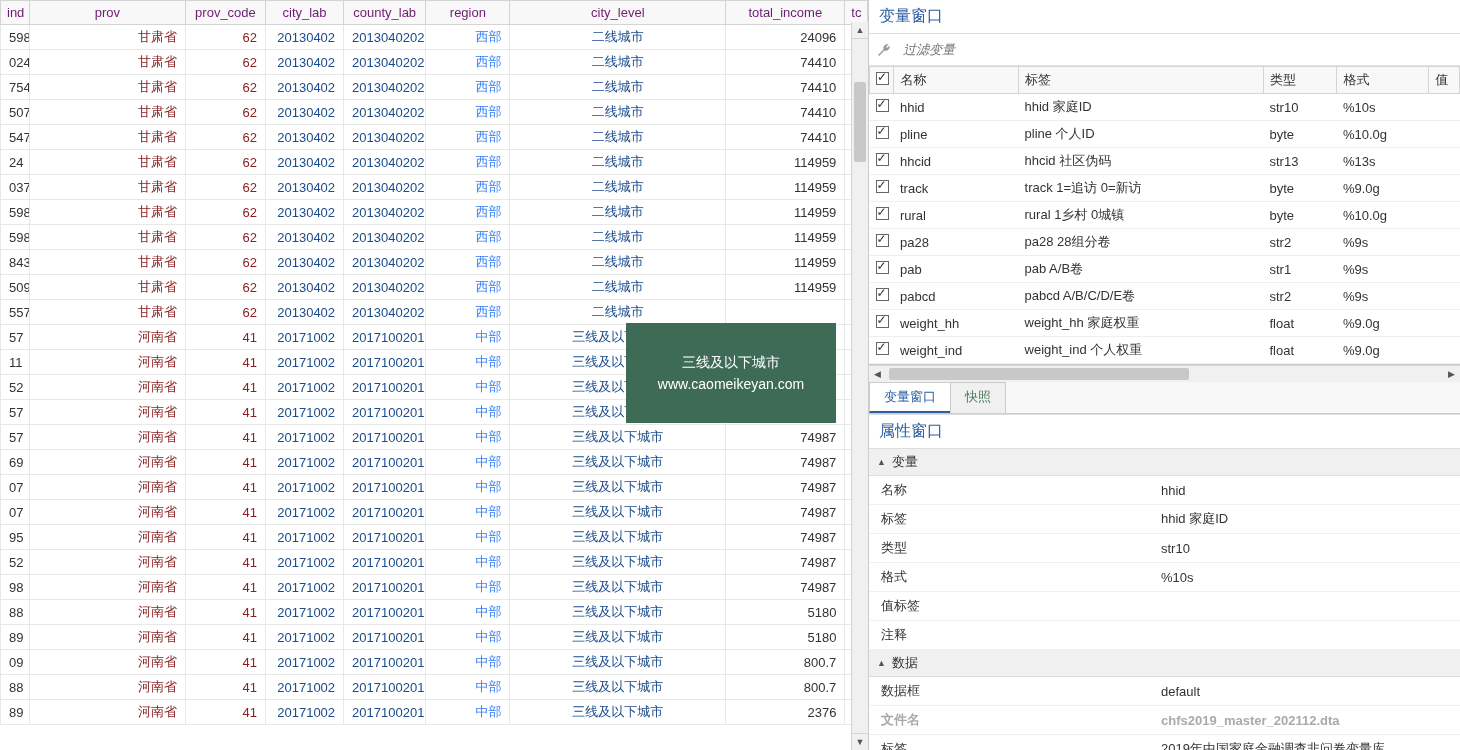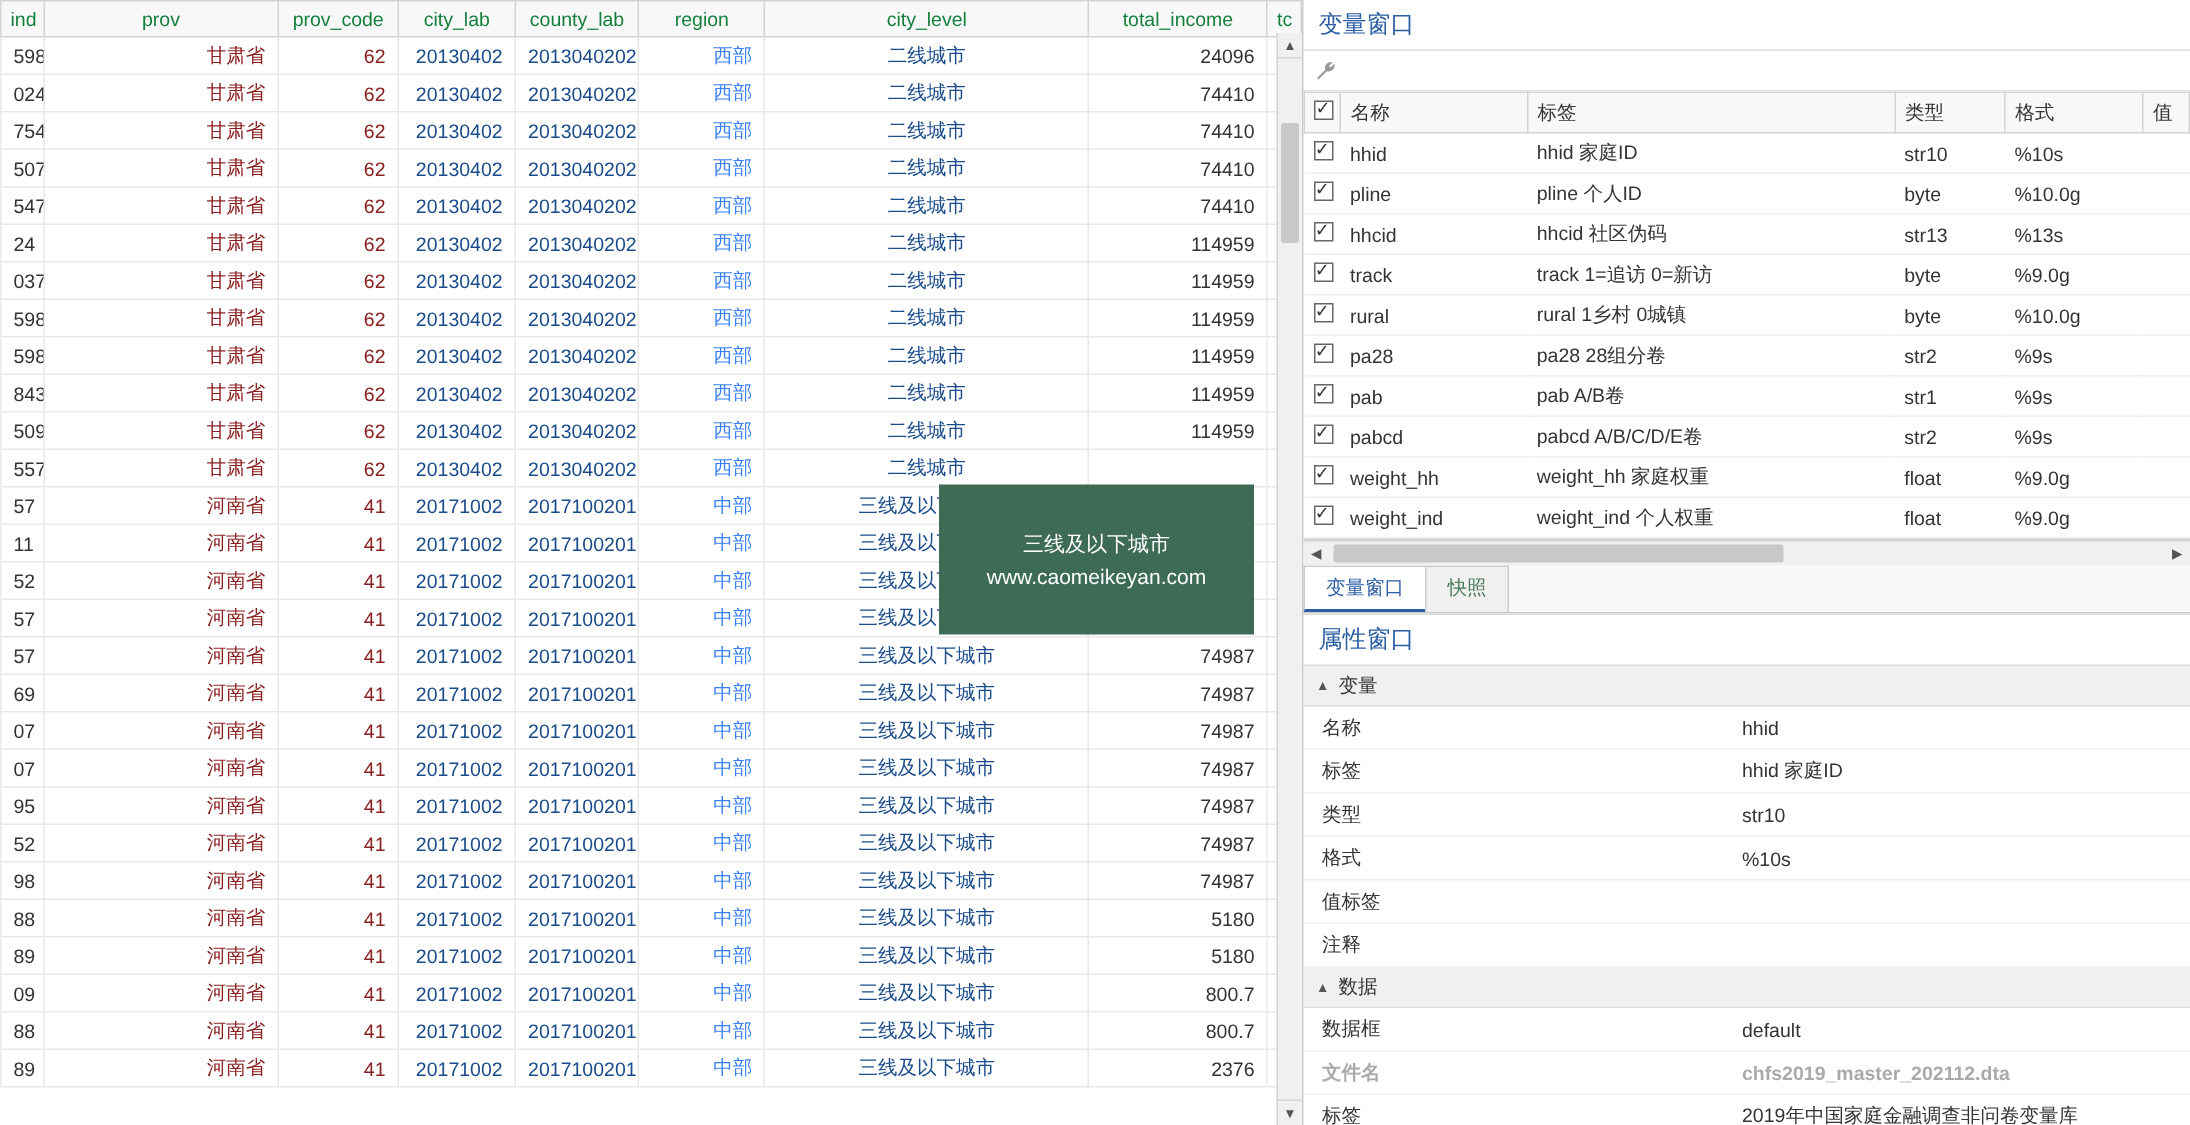--- a/index.html
+++ b/index.html
@@ -15,21 +15,21 @@
 .data-table td { border: 1px solid #e8e8e8; padding: 3px 8px; height: 25px; font-size: 13px; white-space: nowrap; overflow: hidden; }
 .col-ind { width: 28px; text-align: right; }
 .col-prov { width: 152px; text-align: right; color: #8b2020; }
 .col-provcode { width: 78px; text-align: right; color: #8b2020; }
 .col-citylab { width: 76px; text-align: right; color: #1a4b8b; }
 .col-countylab { width: 80px; text-align: left; color: #1a4b8b; }
 .col-region { width: 82px; text-align: right; color: #3b82f6; }
 .col-citylevel { width: 210px; text-align: center; color: #1a4b8b; }
 .col-income { width: 116px; text-align: right; }
 .col-tc { width: 22px; }
-.data-table th { color: #15803d; }
+.data-table th { color: #701a75; }
 .vscroll { position: absolute; right: 0; top: 22px; bottom: 0; width: 17px; background: #f0f0f0; border-left: 1px solid #d4d4d4; }
 .vscroll-up, .vscroll-down { height: 17px; background: #f0f0f0; display:flex; align-items:center; justify-content:center; font-size:9px; color:#555; border-bottom:1px solid #d4d4d4;}
 .vscroll-down{position:absolute;bottom:0;left:0;right:0;border-top:1px solid #d4d4d4;border-bottom:none;}
 .vscroll-thumb { position: absolute; top: 60px; left: 2px; right: 2px; height: 80px; background: #c8c8c8; border-radius: 2px; }
 
 
 .watermark { position: absolute; left: 626px; top: 323px; width: 210px; height: 100px; background: #3d6b56; color: #fff; font-size: 14px; display: flex; flex-direction: column; align-items: center; justify-content: center; text-align: center; line-height: 1.6; }
 
 
 .pane-title { padding: 6px 10px 6px 10px; font-size: 16px; color: #2b5ea3; border-bottom: 1px solid #ddd; }
@@ -415,20 +415,21 @@
   </div>
 
   <div class="right-pane">
     <div class="pane-title">变量窗口</div>
     <div class="filter-row">
       <span class="wrench-icon">
         <svg width="16" height="16" viewBox="0 0 16 16">
             <path fill="#999" d="M13.5 3.5a4 4 0 0 1-5 5L3 14l-1-1 5.5-5.5a4 4 0 0 1 5-5l-2.5 2.5 1 1L13.5 3.5z"></path>
           </svg>
       </span>
+      <input class="filter-input" placeholder="过滤变量" style="">
     </div>
     <div class="var-table-wrap">
       <table class="var-table">
         <thead>
           <tr>
             <th class="chk-col"><span class="chk"></span></th>
             <th class="name-col">名称</th>
             <th class="label-col">标签</th>
             <th class="type-col">类型</th>
             <th class="fmt-col">格式</th>

